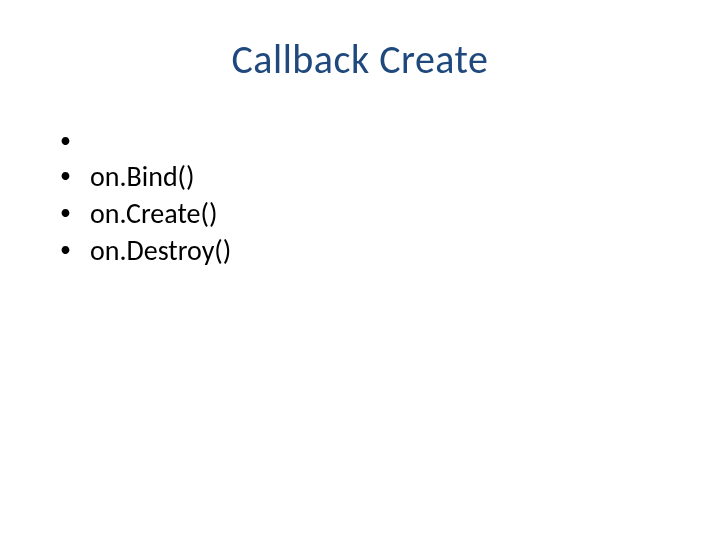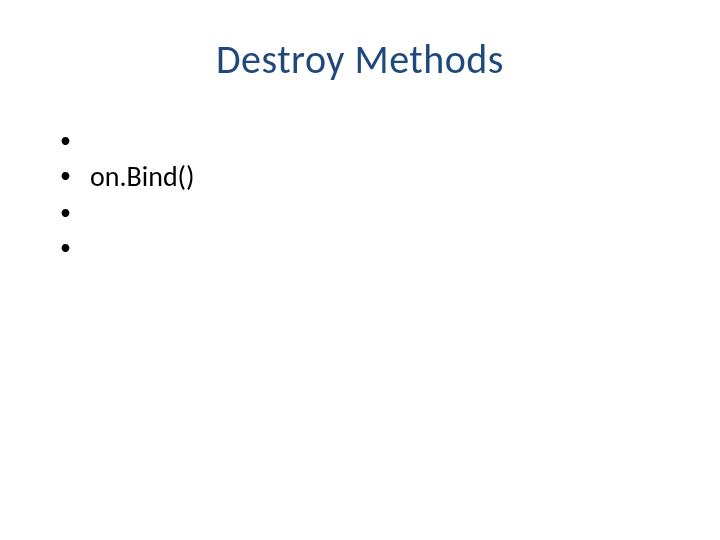--- a/index.html
+++ b/index.html
@@ -48,29 +48,31 @@
       line-height: 1.5;
     }
     .item-text {
       display: inline-block;
     }
   </style>
 </head>
 <body>
 
 <div class="slide">
-  <h1 class="title">Destroy Methods</h1>
+  <h1 class="title">Callback Create</h1>
   <ul class="bullet-list">
     <li>
       <span class="bullet">•</span>
     </li>
     <li>
       <span class="bullet">•</span>
       <span class="item-text">on.Bind()</span>
     </li>
     <li>
       <span class="bullet">•</span>
+      <span class="item-text">on.Create()</span>
     </li>
     <li>
       <span class="bullet">•</span>
+      <span class="item-text">on.Destroy()</span>
     </li>
   </ul>
 </div>
 
 </body></html>

